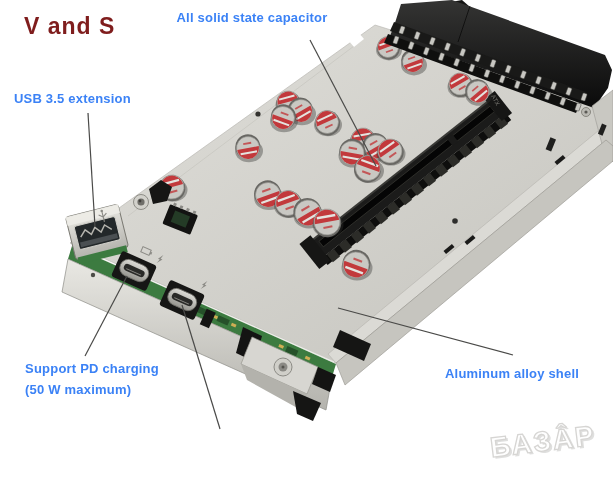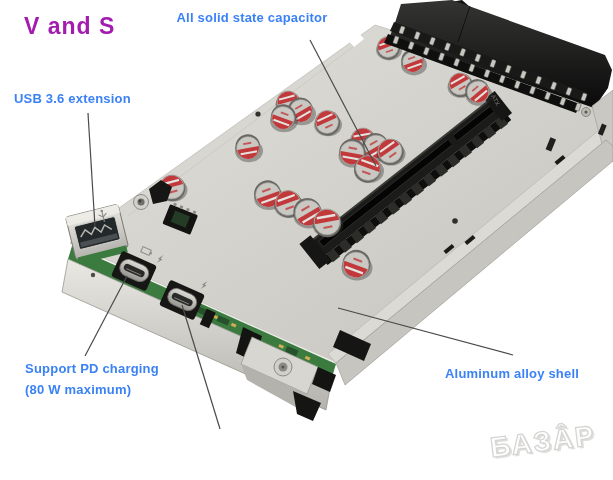--- a/index.html
+++ b/index.html
@@ -3,21 +3,21 @@
 <meta charset="utf-8">
 <style>
   html,body{margin:0;padding:0;background:#fff;}
   .stage{position:relative;width:613px;height:480px;background:#ffffff;overflow:hidden;
          font-family:"Liberation Sans",sans-serif;}
   svg{position:absolute;left:0;top:0;}
   .lbl{position:absolute;font-size:13px;font-weight:600;color:#3b82f6;
        white-space:nowrap;letter-spacing:.2px;line-height:21px;}
   .lbl.center{}
   .wm-tl{position:absolute;left:24px;top:13px;font-size:23px;font-weight:700;
-         color:#a21caf;letter-spacing:1px;}
+         color:#7f1d1d;letter-spacing:1px;}
   .wm-br{position:absolute;left:490px;top:426px;font-size:28px;font-weight:700;
          color:#fefefe;-webkit-text-stroke:1.3px #d6d5d3;
          text-shadow:2px 2px 0 rgba(185,185,182,.45);
          transform:rotate(-7deg);letter-spacing:2px;}
 </style>
 </head>
 <body>
 
 <div class="stage">
 
@@ -382,25 +382,25 @@
       <line x1="88" y1="113" x2="95" y2="227"></line>
       <line x1="127" y1="276" x2="85" y2="356"></line>
       <line x1="182" y1="305" x2="220" y2="429"></line>
       <line x1="338" y1="308" x2="513" y2="355"></line>
     </g>
   </g>
 </svg>
 
 <div class="lbl" style="left:252px;top:7px;transform:translateX(-50%)">All solid state capacitor</div>
 
-<div class="lbl" style="left:14px;top:88px">USB 3.6 extension</div>
+<div class="lbl" style="left:14px;top:88px">USB 3.5 extension</div>
 
 <div class="lbl center" style="left:92px;top:358px;transform:translateX(-50%)">
   <div>Support PD charging</div>
-  <div>(80 W maximum)</div>
+  <div>(50 W maximum)</div>
 </div>
 
 
 <div class="lbl" style="left:445px;top:363px">Aluminum alloy shell</div>
 
 <div class="wm-tl">V and S</div>
 <div class="wm-br">БАЗÂР</div>
 
 </div>
 

